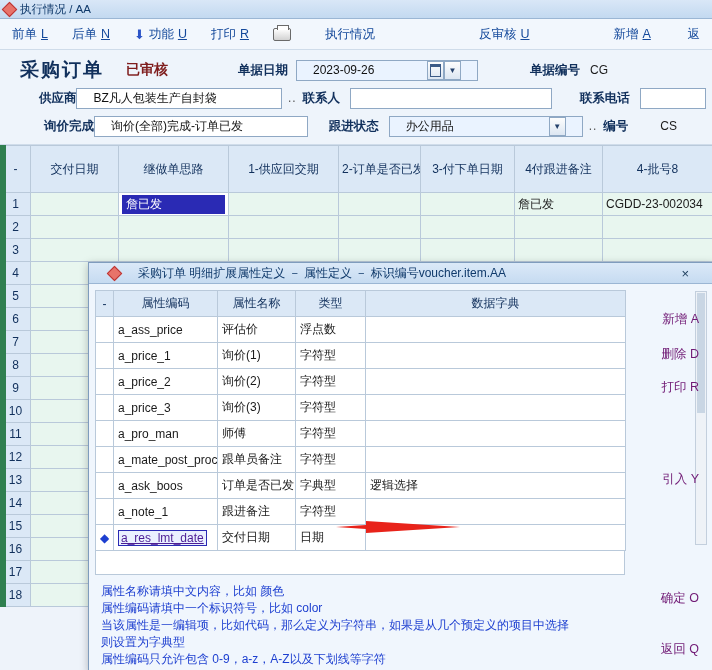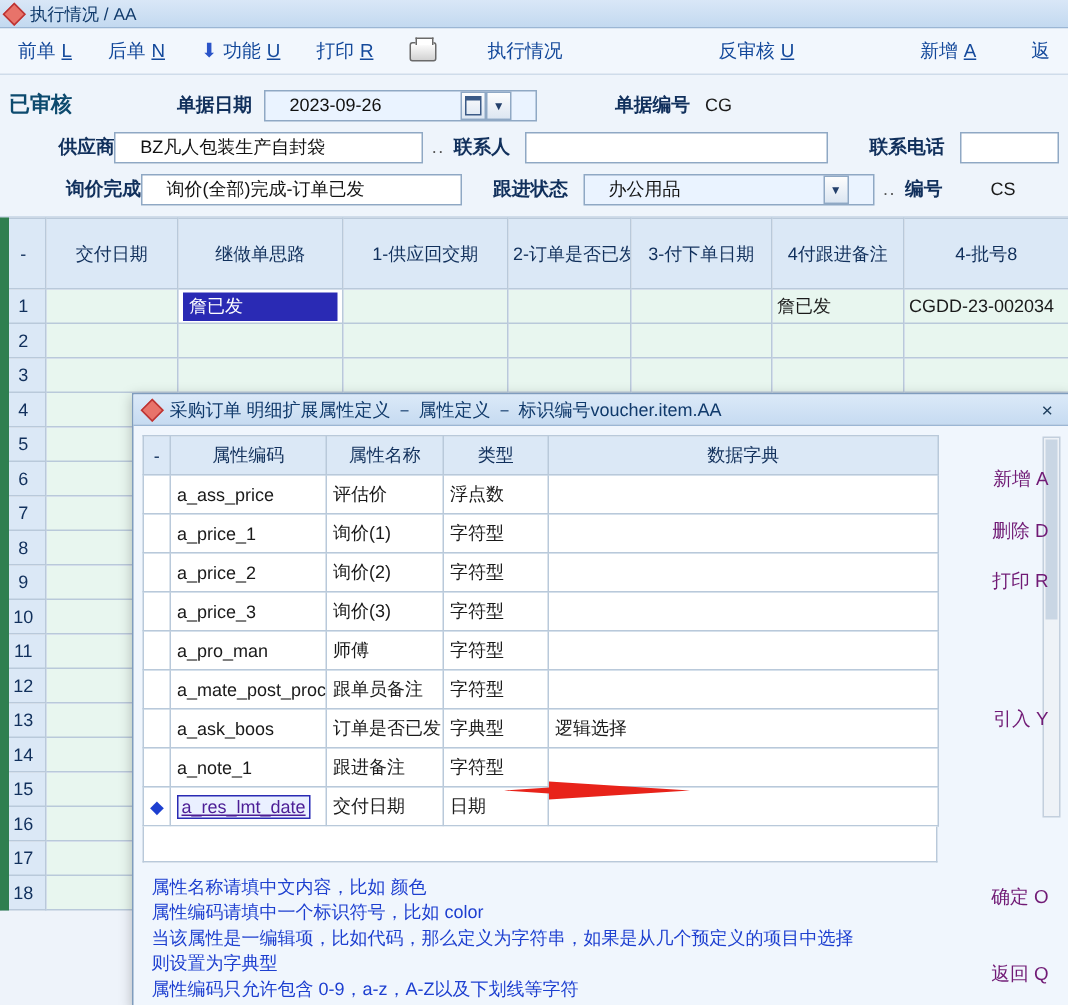--- a/index.html
+++ b/index.html
@@ -40,21 +40,21 @@
     content:"";position:absolute;left:3px;top:-4px;width:10px;height:4px;
     background:#fff;border:1px solid #6a6a6a;border-bottom:none;
   }
   
   .formarea{background:#eef4fb;padding:6px 0 4px 0;border-bottom:1px solid #cfdcea;}
   .frow{display:flex;align-items:center;height:28px;padding:0 6px;}
   .bigtitle{
     font-size:19px;font-weight:bold;color:#11305c;letter-spacing:2px;
     margin:0 22px 0 14px;
   }
-  .redstate{color:#0c4a6e;font-weight:bold;font-size:14px;font-family:Liberation Mono, monospace;}
+  .redstate{color:#7f1d1d;font-weight:bold;font-size:14px;font-family:Liberation Mono, monospace;}
   .lbl{color:#11305c;font-weight:bold;font-size:12.5px;white-space:nowrap;text-align:right;}
   .fld{
     height:19px;border:1px solid #8fa8c4;background:#fff;
     display:flex;align-items:center;padding:0 16px;font-size:12px;color:#111;
   }
   .fld.blue{background:#eaf3ff;}
   .dots{color:#555;margin:0 6px;letter-spacing:1px;}
   .caret{
     width:15px;height:17px;background:linear-gradient(#fdfdfd,#dce6f2);
     border:1px solid #8fa8c4;margin-left:auto;display:flex;
@@ -87,22 +87,22 @@
   .sidebtn{
     position:absolute;right:6px;color:#14499b;font-size:12.5px;white-space:nowrap;
   }
   
   .dialog{
     position:absolute;left:88px;top:262px;width:624px;height:408px;
     background:#f0f6fd;border:1px solid #7f9cbd;box-shadow:0 2px 8px rgba(0,0,0,.25);
   }
   .dlg-title{
     height:20px;background:linear-gradient(#dbe9f8,#c6dbf1);
-    border-bottom:1px solid #9bb6d4;display:flex;align-items:center;gap:6px;
-    padding:0 7px;font-size:12px;color:#103a6b;
+    border-bottom:1px solid #9bb6d4;display:flex;align-items:center;gap:18px;
+    padding:0 20px;font-size:12px;color:#103a6b;
   }
   .dlg-close{margin-left:auto;font-size:13px;color:#20405f;padding:0 4px;}
   .dlg-body{padding:6px 6px 0 6px;}
   table.props{border-collapse:collapse;width:530px;table-layout:fixed;}
   table.props th,table.props td{
     border:1px solid #b9c9da;height:23px;font-size:12px;padding:1px 4px;
     overflow:hidden;white-space:nowrap;
   }
   table.props th{background:#dbe8f6;color:#11305c;text-align:center;font-weight:normal;}
   table.props td{background:#fff;}
@@ -160,20 +160,21 @@
     <span>新增</span>
       <span class="u">A</span>
   </div>
   <div class="tbtn" style="margin-left:auto">
     <span>返</span>
   </div>
 </div>
 
 <div class="formarea">
   <div class="frow">
+    <span class="bigtitle">采购订单</span>
     <span class="redstate">已审核</span>
     <span class="lbl" style="margin-left:70px">单据日期</span>
     <div class="fld blue" style="width:148px;margin-left:8px">
       <span>2023-09-26</span>
       <span class="cal" style="margin-left:auto">
           <i></i>
         </span>
       <span class="caret" style="margin-left:0">▼</span>
     </div>
     <span class="lbl" style="margin-left:52px">单据编号</span>

